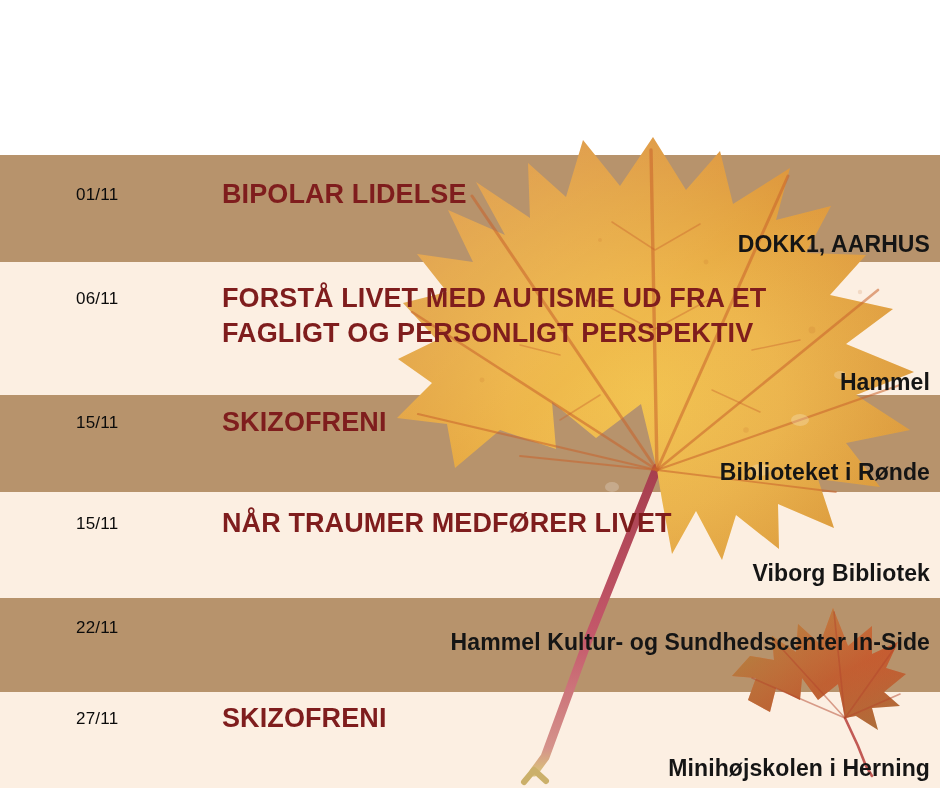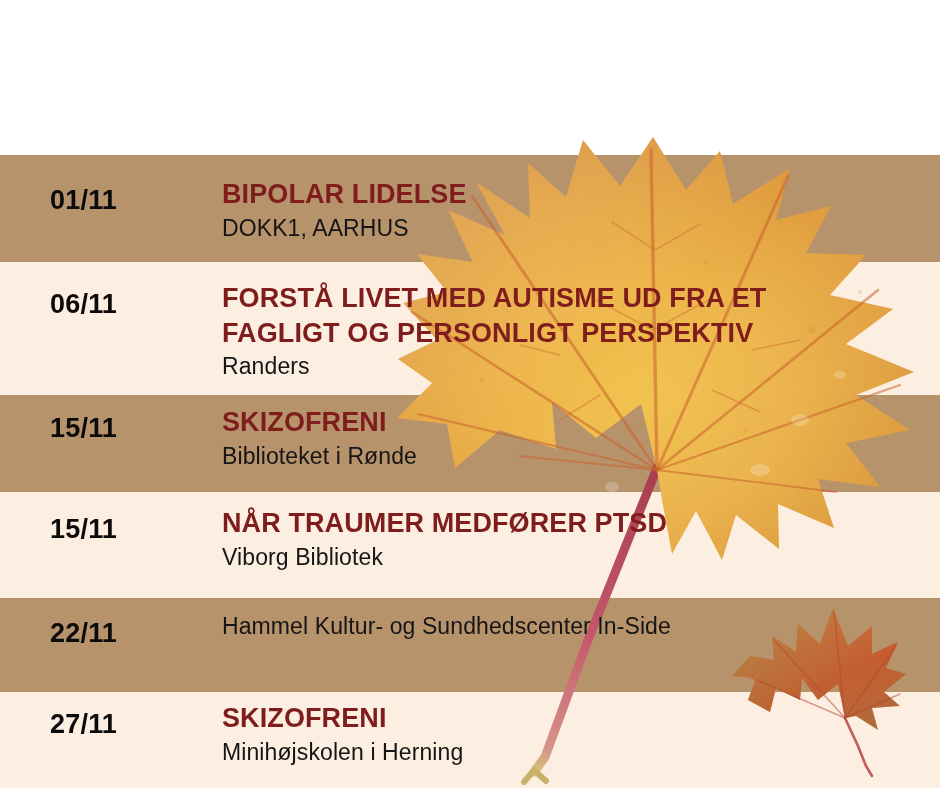--- a/index.html
+++ b/index.html
@@ -58,48 +58,49 @@
     position: absolute;
     left: 0;
     width: 940px;
     box-sizing: border-box;
   }
   .row.tan   { background: #b7936c; }
   .row.cream { background: #fcefe2; }
 
   .row-date {
     position: absolute;
-    left: 50px;
-    font-size: 27px;
-    font-weight: 700;
+    left: 76px;
+    font-size: 17px;
+    font-weight: 400;
     color: #0b0b0b;
     letter-spacing: 0.2px;
     white-space: nowrap;
   }
   .row-body {
     position: absolute;
     left: 222px;
     right: 10px;
   }
   .row-title {
     font-size: 27px;
     font-weight: 700;
     color: #7f1d1d;
     letter-spacing: 0.1px;
     line-height: 1.28;
     white-space: pre-line;
   }
   .row-venue {
-    margin-top: 2px;
+    margin-top: 18px;
     font-size: 23px;
-    font-weight: 400;
+    font-weight: 700;
     color: #151515;
     letter-spacing: 0.1px;
     line-height: 1.25;
     white-space: nowrap;
+    text-align: right;
   }
 
   
   .leaf-layer {
     position: absolute;
     left: 0; top: 0;
     width: 940px;
     height: 788px;
     z-index: 3;
     pointer-events: none;
@@ -261,34 +262,34 @@
         <div class="row-body" style="top: 22px;">
           <div class="row-title">BIPOLAR LIDELSE</div>
           <div class="row-venue">DOKK1, AARHUS</div>
         </div>
       </div>
       <div class="row" style="top: 262px; height: 133px; background: transparent;">
         <div class="row-date" style="top: 27px;">06/11</div>
         <div class="row-body" style="top: 19px;">
           <div class="row-title">FORSTÅ LIVET MED AUTISME UD FRA ET
 FAGLIGT OG PERSONLIGT PERSPEKTIV</div>
-          <div class="row-venue">Randers</div>
+          <div class="row-venue">Hammel</div>
         </div>
       </div>
       <div class="row" style="top: 395px; height: 97px; background: transparent;">
         <div class="row-date" style="top: 18px;">15/11</div>
         <div class="row-body" style="top: 10px;">
           <div class="row-title">SKIZOFRENI</div>
           <div class="row-venue">Biblioteket i Rønde</div>
         </div>
       </div>
       <div class="row" style="top: 492px; height: 106px; background: transparent;">
         <div class="row-date" style="top: 22px;">15/11</div>
         <div class="row-body" style="top: 14px;">
-          <div class="row-title">NÅR TRAUMER MEDFØRER PTSD</div>
+          <div class="row-title">NÅR TRAUMER MEDFØRER LIVET</div>
           <div class="row-venue">Viborg Bibliotek</div>
         </div>
       </div>
       <div class="row" style="top: 598px; height: 68px; background: transparent;">
         <div class="row-date" style="top: 20px;">22/11</div>
         <div class="row-body" style="top: 12px;">
           <div class="row-venue">Hammel Kultur- og Sundhedscenter In-Side</div>
         </div>
       </div>
       <div class="row" style="top: 692px; height: 68px; background: transparent;">

